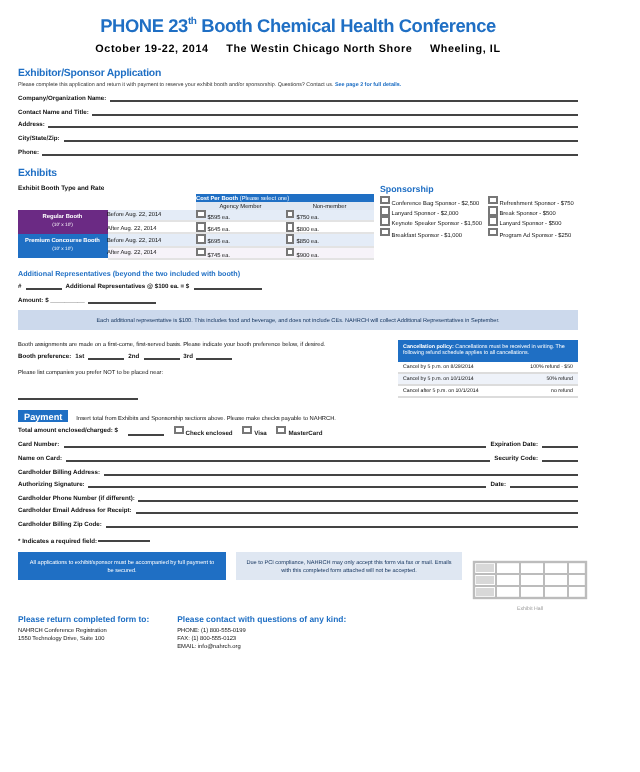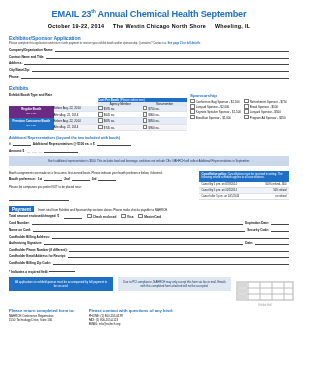--- a/index.html
+++ b/index.html
@@ -144,23 +144,23 @@
   .req{font-size:3.1px;font-weight:bold;margin-top:3px;color:#111;}
   .req .ul{display:inline-block;border-bottom:0.6px solid #444;width:26px;height:3.5px;}
 </style>
 </head>
 <body>
 
 <div class="page">
 <div class="inner">
 
   <div class="title">
-    <span>EMAIL</span>
+    <span>PHONE</span>
     <span>23</span><sup>th</sup>
-    <span>Annual Chemical Health September</span>
+    <span>Booth Chemical Health Conference</span>
   </div>
   <div class="subtitle">
     <span>October 19-22, 2014</span><span class="sep"></span>
     <span>The Westin Chicago North Shore</span><span class="sep"></span>
     <span>Wheeling, IL</span>
   </div>
 
   <div class="sec-head">Exhibitor/Sponsor Application</div>
   <div class="hint">
     <span>Please complete this application and return it with payment to reserve your exhibit booth and/or sponsorship. Questions? Contact us.</span>

